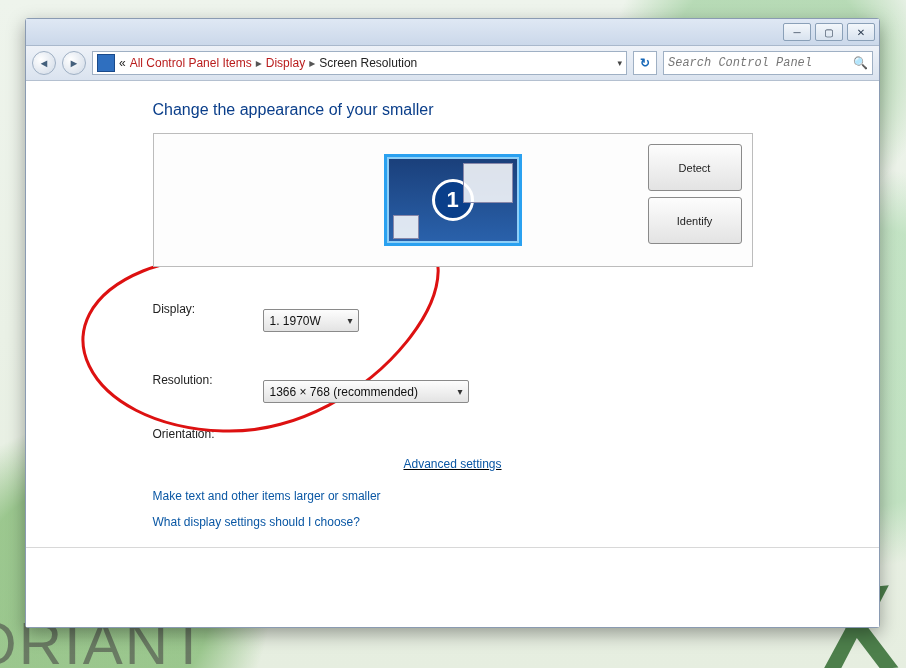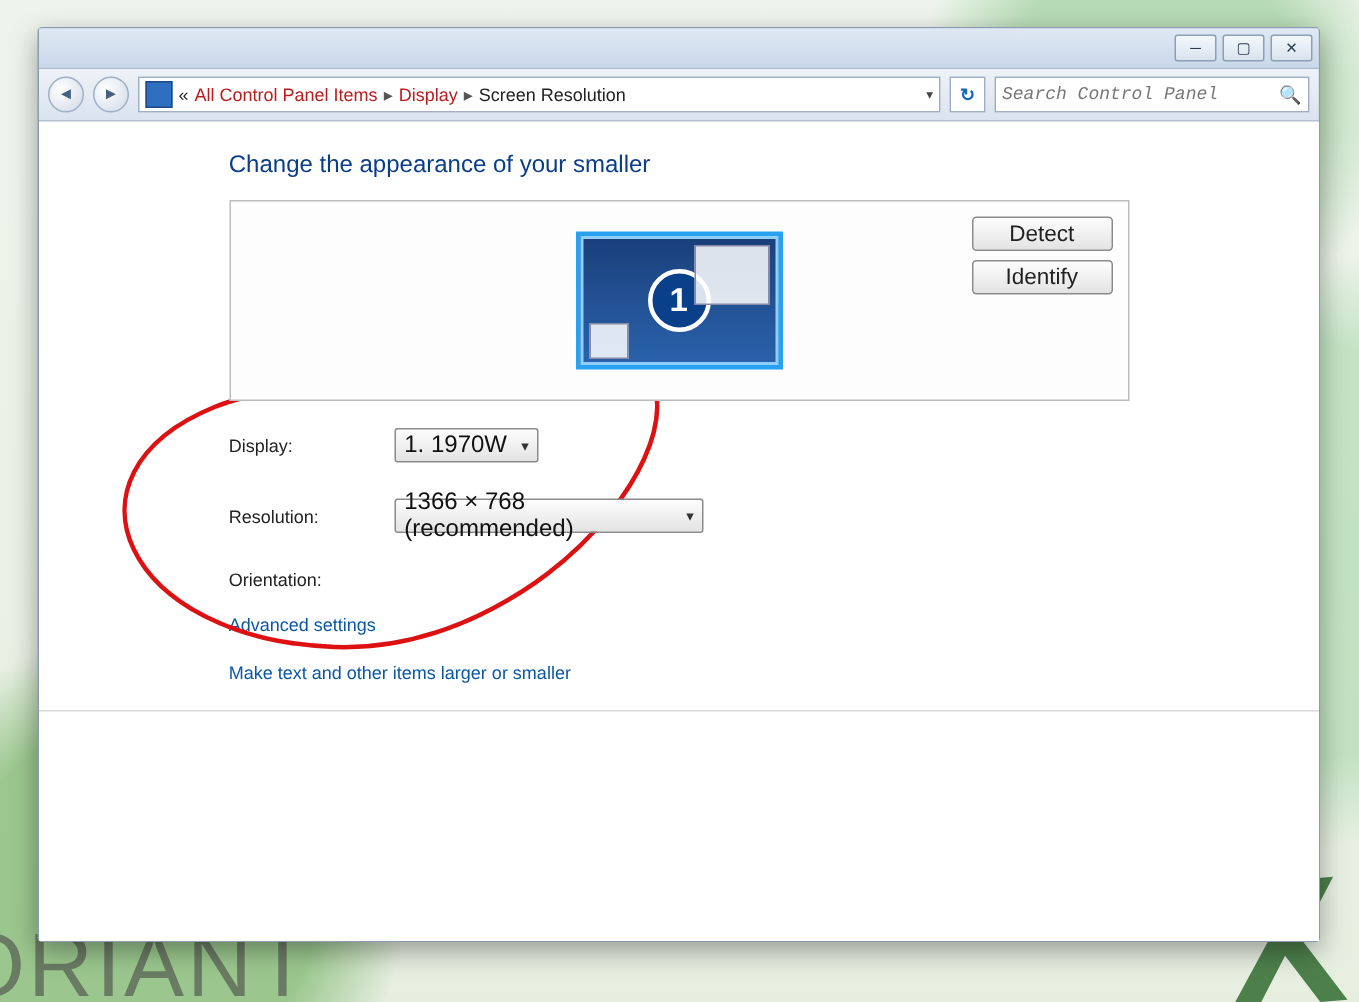--- a/index.html
+++ b/index.html
@@ -81,35 +81,35 @@
   .monitor-preview .one {
     width:36px;height:36px;border-radius:50%;border:3px solid #fff;background:#0a3f8a;
     color:#fff;font-size:22px;font-weight:bold;display:flex;align-items:center;justify-content:center;
   }
   .mini-win { position:absolute; background:rgba(255,255,255,0.85); border:1px solid #88a;}
   .mw1 { left:6px; bottom:4px; width:24px; height:22px;}
   .mw2 { right:6px; top:6px; width:48px; height:38px;}
   .side-btns { position:absolute; right:10px; top:10px; display:flex; flex-direction:column; gap:6px;}
   .w7-btn {
     min-width:72px; height:21px; border:1px solid #8a8a8a; border-radius:3px;
-    background:linear-gradient(#fdfdfd,#e3e3e3); font-size:15px; color:#222;
-    display:flex;align-items:center;justify-content:center; padding:0 10px; cursor:default;
+    background:linear-gradient(#fdfdfd,#e3e3e3); font-size:11px; color:#222;
+    display:flex;align-items:center;justify-content:center; padding:12px 10px; cursor:default;
   }
   .form-grid { margin-top: 18px; display:grid; grid-template-columns: 110px auto; row-gap: 24px; align-items:center;}
   .form-label { color:#222; }
   .w7-select {
     height:21px; border:1px solid #8a8a8a; border-radius:2px;
-    background:linear-gradient(#fdfdfd,#e3e3e3); font-size:16px; color:#111;
-    display:flex;align-items:center; padding:0 18px 0 6px; position:relative;
+    background:linear-gradient(#fdfdfd,#e3e3e3); font-size:12px; color:#111;
+    display:flex;align-items:center; padding:0 18px 0 6px; position:relative;margin-top:24px;
   }
   .w7-select::after { content:"▾"; position:absolute; right:5px; font-size:10px; color:#333;}
   .sel-display { width: 70px;}
   .sel-res { width: 180px;}
   .sel-orient { width: 125px;}
-  .adv-link { text-align:left; margin-top:16px; }
+  .adv-link { text-align:center; margin-top:16px;text-decoration:underline; }
   .link { color:#0a57a4; cursor:pointer; }
   .helper-links { margin-top: 18px; display:flex; flex-direction:column; gap:12px;}
   .divider { border:0; border-top:1px solid #d8d8d8; margin: 18px -130px 0 -130px;}
   .button-row { display:flex; justify-content:flex-end; gap:8px; padding: 12px 0 16px 0;}
   .w7-btn.disabled { color:#9a9a9a; }
 
 </style>
 </head>
 <body>
 
@@ -189,20 +189,21 @@
 
         <div class="form-label">Orientation:</div>
       </div>
 
       <div class="adv-link">
         <span class="link">Advanced settings</span>
       </div>
 
       <div class="helper-links">
         <span class="link">Make text and other items larger or smaller</span>
+        <span class="link">What display settings should I choose?</span>
       </div>
 
       <hr class="divider">
 
 
     </div>
   </div>
 
 </div>
 

